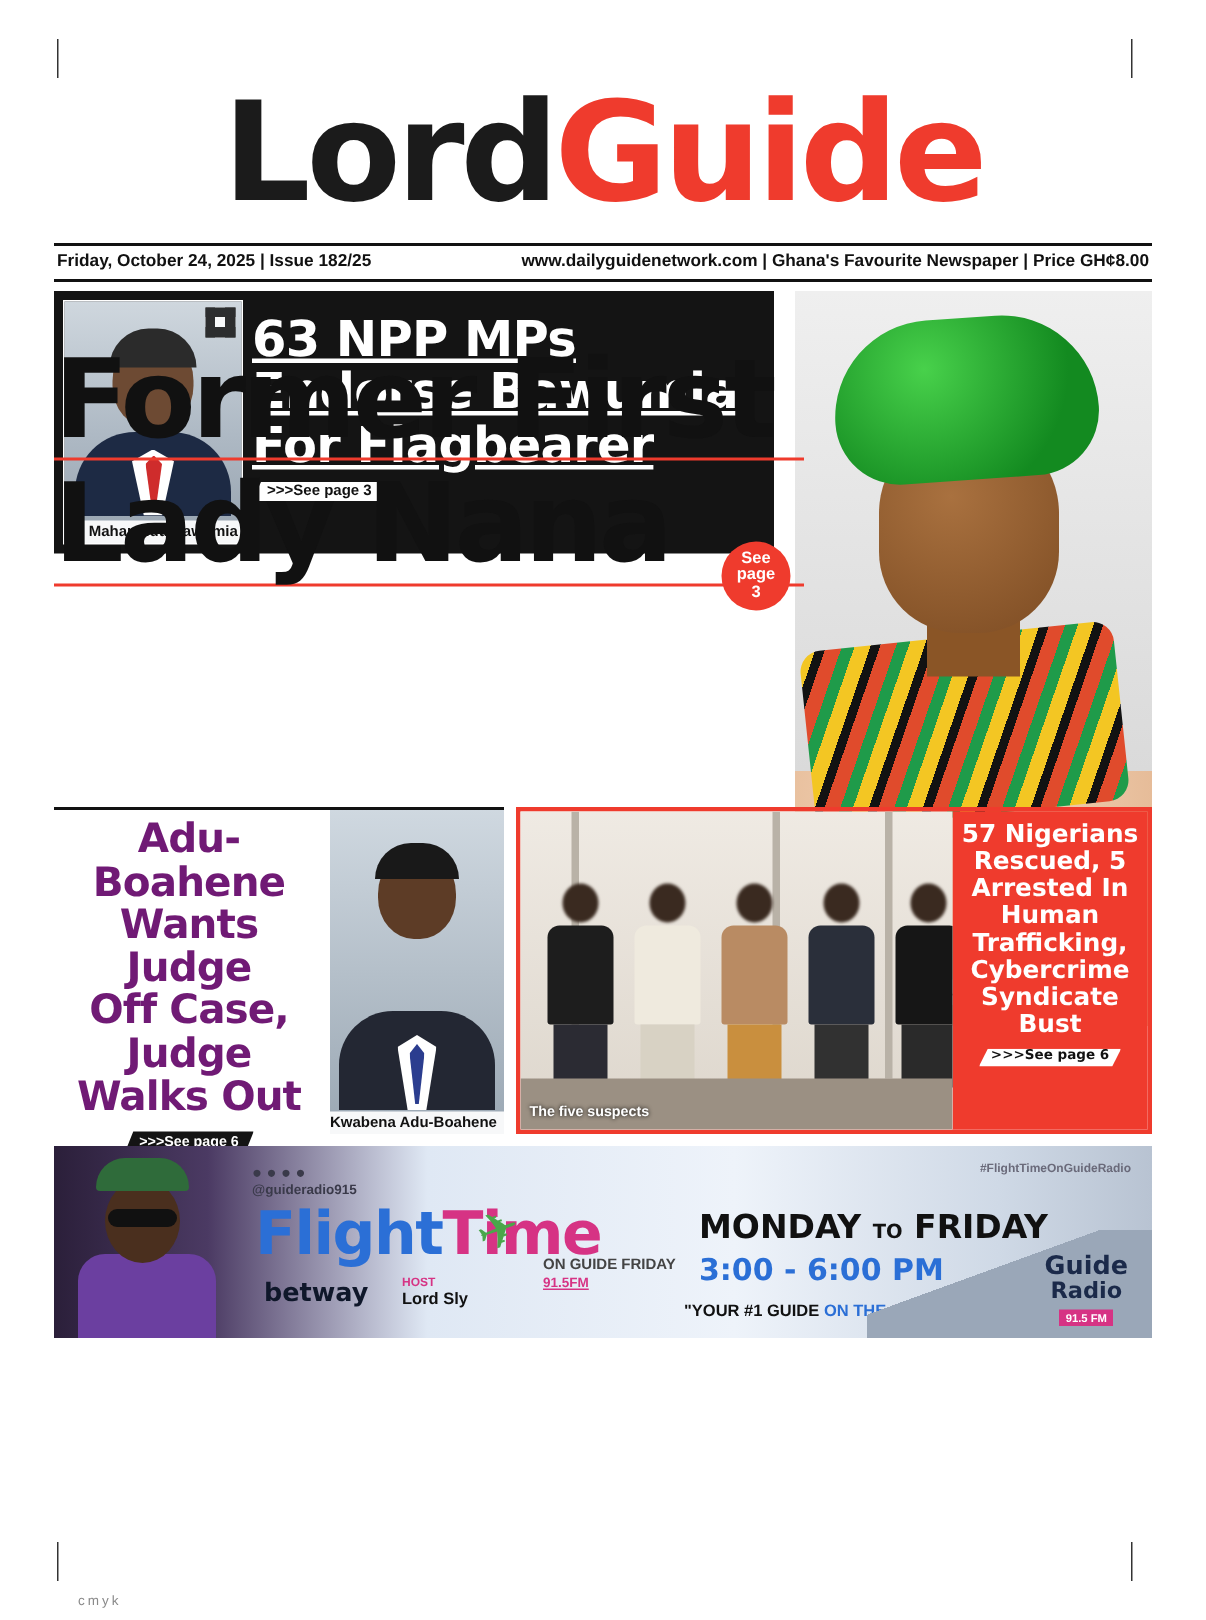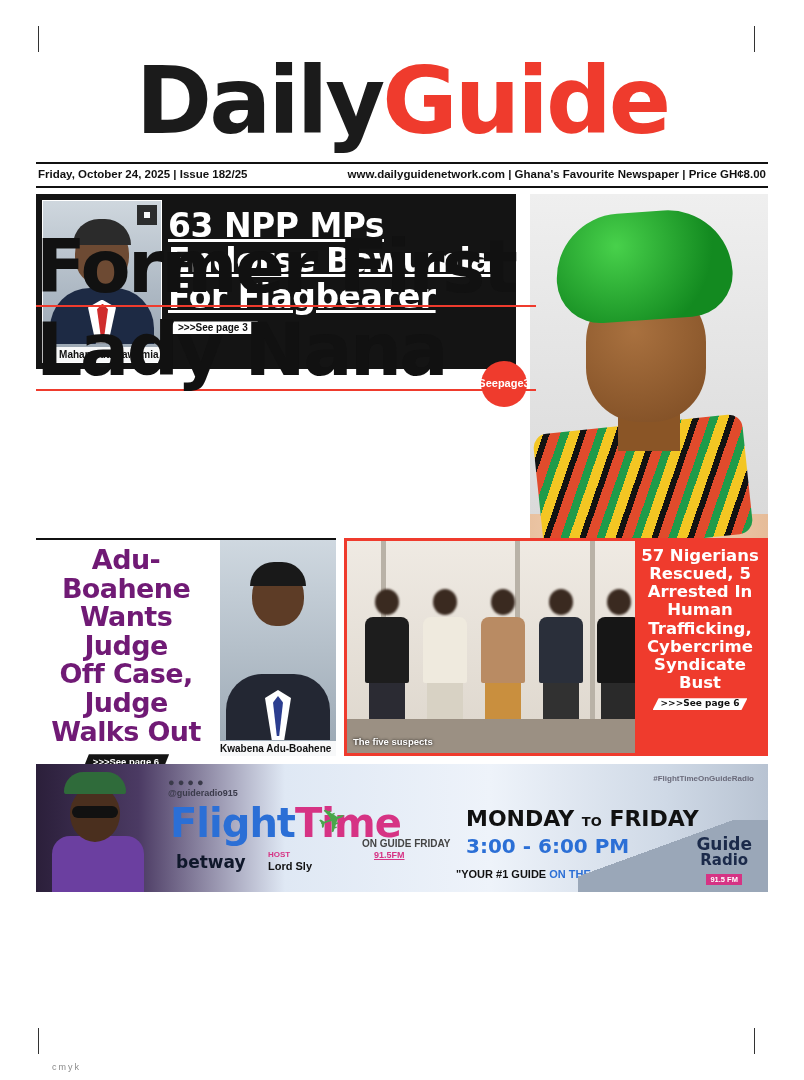--- a/index.html
+++ b/index.html
@@ -265,21 +265,21 @@
     width: 46px; height: 46px;
     border-radius: 50%;
     background: #ef3b2d;
     color: #fff;
     font-size: 11px;
     font-weight: bold;
     line-height: 1.05;
     display: flex;
     align-items: center;
     justify-content: center;
-    flex-direction: row;
+    flex-direction: column;
     text-align: center;
   }
 
   
   .bottom {
     position: absolute;
     left: 0;
     top: 492px;
     width: 732px;
     height: 218px;
@@ -511,21 +511,21 @@
   }
   .advert .onguide {
     position: absolute;
     left: 326px; top: 74px;
     font-size: 10px;
     font-weight: bold;
     color: #444;
   }
   .advert .freq {
     position: absolute;
-    left: 338px; top: 86px;
+    left: 326px; top: 86px;
     font-size: 9px;
     font-weight: bold;
     color: #d63384;
     text-decoration: underline;
   }
   .advert .betway {
     position: absolute;
     left: 140px; top: 88px;
     font-family: "DejaVu Sans", sans-serif;
     font-weight: bold;
@@ -609,21 +609,21 @@
 
   <div class="crop v" style="left:38px;  top:26px;"></div>
   <div class="crop v" style="left:754px; top:26px;"></div>
   <div class="crop v" style="left:38px;  top:1028px;"></div>
   <div class="crop v" style="left:754px; top:1028px;"></div>
 
   <div class="sheet">
 
     <div class="masthead">
       <div class="title">
-        <span class="daily">Daily</span><span class="guide">Guide</span>
+        <span class="daily">Lord</span><span class="guide">Guide</span>
       </div>
       <div class="rule-thick"></div>
       <div class="infobar">
         <div class="left">Friday, October 24, 2025 | Issue 182/25</div>
         <div class="right">www.dailyguidenetwork.com  |  Ghana's Favourite Newspaper  |  Price GH¢8.00</div>
       </div>
     </div>
 
     <div class="top-row">
 

